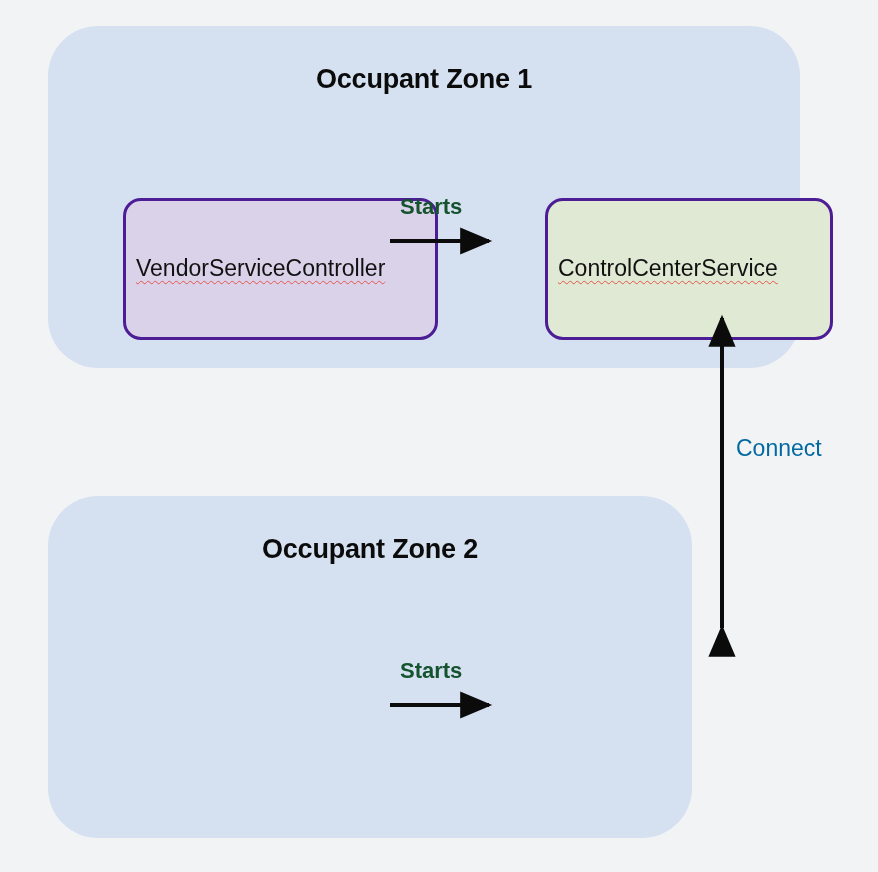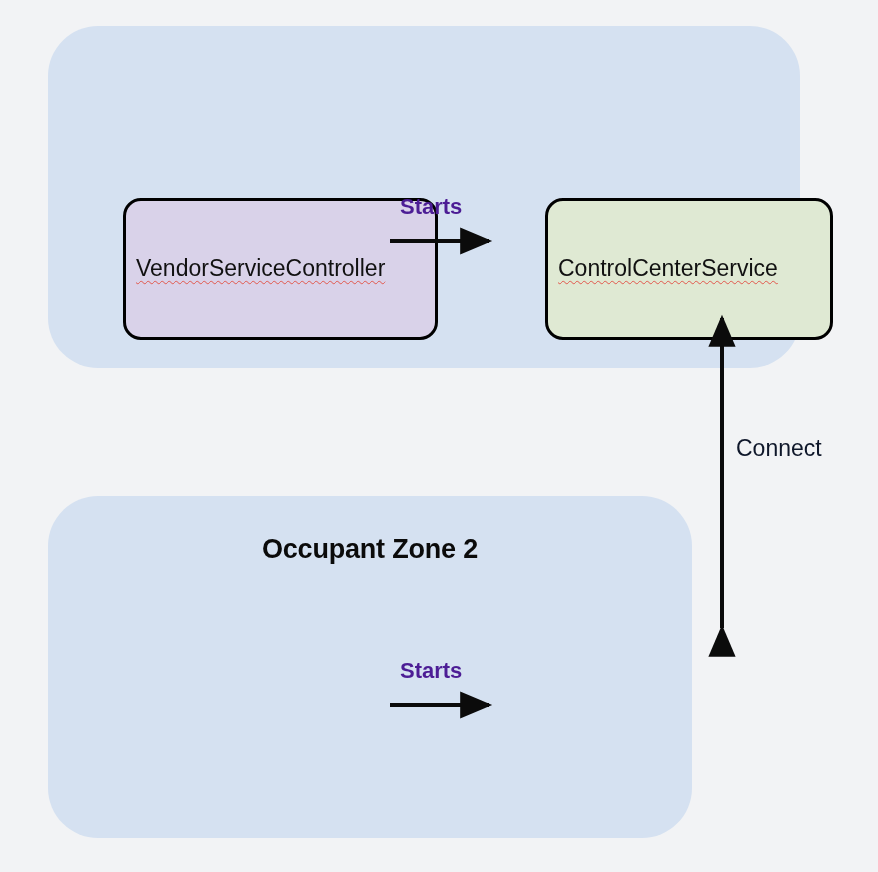--- a/index.html
+++ b/index.html
@@ -39,21 +39,21 @@
     font-size: 27px;
     font-weight: bold;
     color: #0b0b0b;
     letter-spacing: -0.2px;
   }
 
   
   .node {
     position: absolute;
     border-radius: 18px;
-    border: 3px solid #000000;
+    border: 3px solid #4c1d95;
     box-sizing: border-box;
     display: flex;
     align-items: center;
   }
   .node-label {
     font-size: 23px;
     color: #111111;
     line-height: 1.1;
     padding-left: 10px;
     white-space: nowrap;
@@ -67,52 +67,53 @@
   .node-green  { background: #dfe9d3; text-align: right; }
 
   #node-vendor-1  { left: 75px;  top: 172px; width: 315px; height: 142px; }
   #node-control-1 { left: 497px; top: 172px; width: 288px; height: 142px; }
 
   
   .edge-label {
     position: absolute;
     font-size: 22px;
     font-weight: bold;
-    color: #4c1d95;
+    color: #14532d;
     white-space: nowrap;
   }
   #label-starts-1 { left: 400px; top: 194px; }
   #label-starts-2 { left: 400px; top: 658px; }
 
   #label-connect {
     position: absolute;
     left: 736px;
     top: 435px;
     font-size: 23px;
     font-weight: normal;
-    color: #0f172a;
+    color: #0369a1;
     white-space: nowrap;
   }
 
   
   #arrows {
     position: absolute;
     left: 0;
     top: 0;
     width: 878px;
     height: 872px;
     pointer-events: none;
   }
 </style>
 </head>
 <body>
 
 <div id="canvas">
 
   <div class="zone" id="zone-1">
+    <div class="zone-title">Occupant Zone 1</div>
 
     <div class="node node-purple" id="node-vendor-1">
       <span class="node-label">VendorServiceController</span>
     </div>
 
     <div class="node node-green" id="node-control-1">
       <span class="node-label">ControlCenterService</span>
     </div>
   </div>
 

